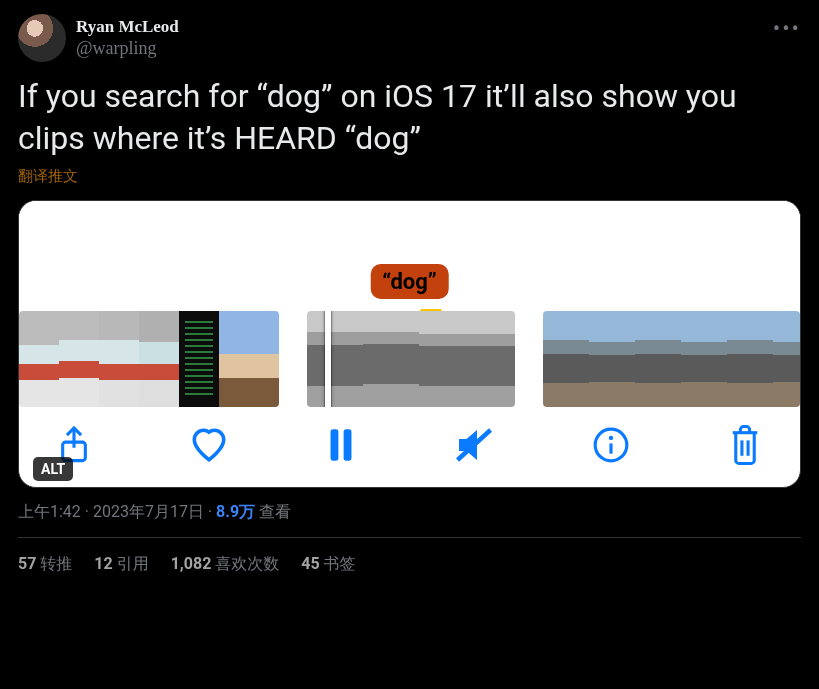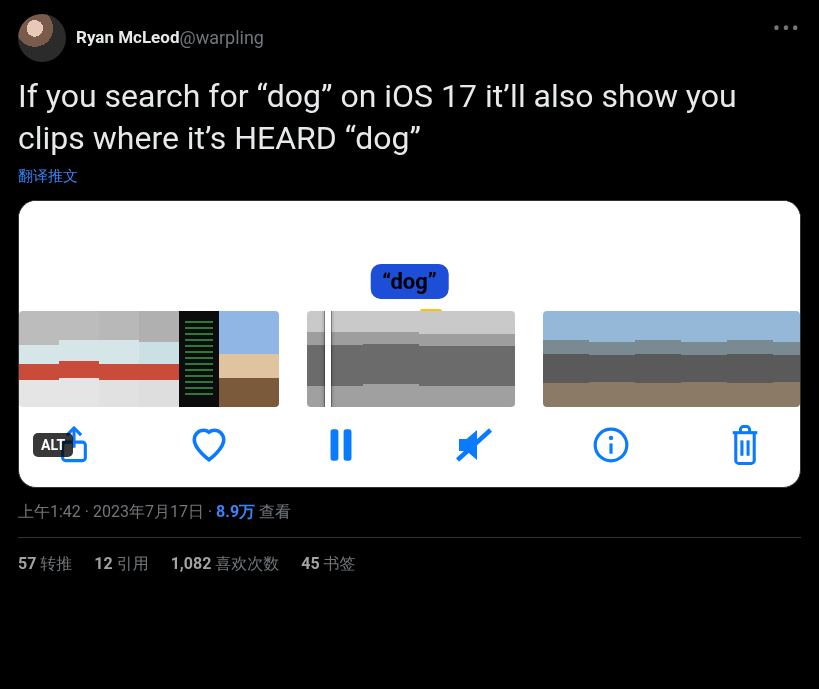--- a/index.html
+++ b/index.html
@@ -23,34 +23,34 @@
     display: flex;
     gap: 10px;
     align-items: center;
   }
   .avatar {
     width: 48px; height: 48px;
     border-radius: 50%;
     background: radial-gradient(circle at 35% 30%, #e7c9b8 0 18%, #7a5a4a 18% 40%, #2b2b2b 40% 100%);
     flex-shrink: 0;
   }
-  .names { display: flex; flex-direction: row; line-height: 1.25; }
+  .names { display: flex; flex-direction: column; line-height: 1.25; font-family: Liberation Serif, serif; }
   .display-name { font-weight: 700; font-size: 17px; color: #e7e9ea; }
   .handle { font-size: 18px; color: #71767b; }
   .more-icon { color: #71767b; font-size: 22px; letter-spacing: 2px; padding-top: 2px; cursor: pointer; }
   .content {
     margin-top: 14px;
     font-size: 32px;
     line-height: 1.3;
     color: #e7e9ea;
   }
   .translate-link {
     display: inline-block;
     margin-top: 8px;
-    color: #3b82f6;
+    color: #a16207;
     font-size: 15px;
     cursor: pointer;
   }
   .media-card {
     margin-top: 14px;
     background: #fff;
     border: 1px solid #2f3336;
     border-radius: 18px;
     overflow: hidden;
     position: relative;
@@ -59,21 +59,21 @@
   .media-top {
     height: 96px;
     background: #fff;
     position: relative;
   }
   .dog-tag {
     position: absolute;
     left: 50%;
     bottom: -2px;
     transform: translateX(-50%);
-    background: #1d4ed8;
+    background: #c2410c;
     color: #000;
     font-weight: 700;
     font-size: 22px;
     padding: 5px 12px;
     border-radius: 10px;
   }
   .tick {
     position: absolute;
     left: 50%;
     bottom: -18px;
@@ -145,21 +145,21 @@
     align-items: center;
     justify-content: center;
   }
   .ctl svg { stroke: #0a7aff; fill: none; stroke-width: 2.2; }
   .ctl.pause svg rect { fill: #0a7aff; stroke: none; }
   .ctl.trash svg, .ctl.info svg { stroke-width: 2; }
 
   .alt-badge {
     position: absolute;
     left: 14px;
-    bottom: 30px;
+    bottom: 6px;
     background: rgba(0,0,0,.78);
     color: #fff;
     font-weight: 700;
     font-size: 14px;
     padding: 4px 8px;
     border-radius: 5px;
   }
 
   .meta-row {
     margin-top: 14px;

